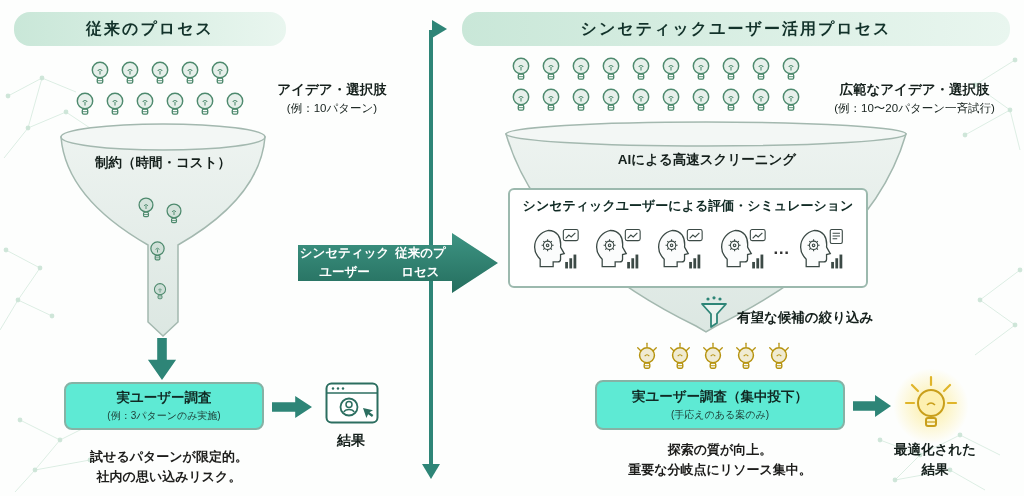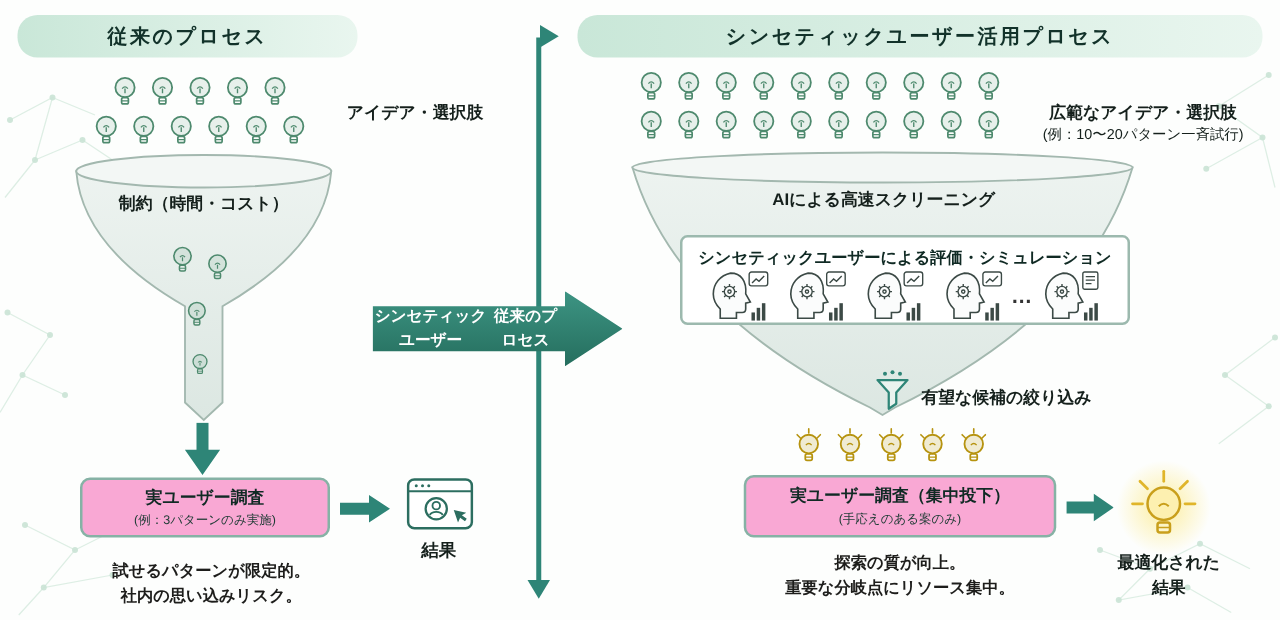--- a/index.html
+++ b/index.html
@@ -16,21 +16,21 @@
     font-weight:700;font-size:16px;color:#12322a;letter-spacing:2px;
   }
   .label{font-weight:700;font-size:13.5px;line-height:1.45;color:#15201c;text-align:center;}
   .label .sub{font-weight:400;font-size:11.5px;}
   .note{font-weight:700;font-size:13px;color:#1d1d1b;text-align:center;line-height:1.5;}
   .bulb-row{display:flex;gap:8px;justify-content:center;}
   .bulb{display:block;}
   .bulb-green{width:22px;height:29px;color:var(--bulb_green,#4e8a6e);}
   .bulb-yellow{width:26px;height:32px;color:var(--bulb_yellow,#b6930f);}
   .box{
-    background:#f9a8d4;border:2px solid var(--box_border,#86b2a5);border-radius:8px;
+    background:#5eead4;border:2px solid var(--box_border,#86b2a5);border-radius:8px;
     display:flex;flex-direction:column;align-items:center;justify-content:center;text-align:center;
     box-sizing:border-box;
   }
   .box .l1{font-weight:700;font-size:13.5px;color:#102a24;}
   .box .l2{font-size:10px;color:#1c3a33;margin-top:2px;}
   .arrow-right{background:var(--teal,#2e8577);clip-path:polygon(0 30%,58% 30%,58% 4%,100% 50%,58% 96%,58% 70%,0 70%);}
   .arrow-down{background:var(--teal,#2e8577);clip-path:polygon(34% 0,66% 0,66% 52%,97% 52%,50% 100%,3% 52%,34% 52%);}
   .big-arrow{
     background:linear-gradient(180deg,var(--teal_light,#3d9483),var(--teal_dark,#256e5e));
     clip-path:polygon(0 20%,77% 20%,77% 0,100% 50%,77% 100%,77% 80%,0 80%);
@@ -198,20 +198,21 @@
           <use href="#bulb"></use>
         </svg>
         <svg class="bulb bulb-green" viewBox="0 0 24 32">
           <use href="#bulb"></use>
         </svg>
       </div>
   </div>
 
   <div class="abs label" style="left:252px;top:80px;width:160px">
     <div>アイデア・選択肢</div>
+    <div class="sub">(例：10パターン)</div>
   </div>
 
   <svg class="abs" style="left:58px;top:122px" width="210" height="218" viewBox="0 0 210 218">
     <path d="M3,15 Q8,76 90,123 L90,200 L105,214 L120,200 L120,123 Q202,76 207,15 Z" fill="url(#fg)" stroke="#a3b8af" stroke-width="1.5"></path>
     <ellipse cx="105" cy="15" rx="102" ry="13" fill="#f3f7f5" stroke="#a3b8af" stroke-width="1.5"></ellipse>
   </svg>
   <div class="abs label" style="left:83px;top:153px;width:160px">
     <span>制約（時間・コスト）</span>
   </div>
 
@@ -335,21 +336,21 @@
   </div>
 
   <svg class="abs" style="left:500px;top:120px" width="412" height="218" viewBox="0 0 412 218">
     <path d="M6,14 Q40,130 196,206 L206,212 L216,206 Q372,130 406,14 Z" fill="url(#fg)" stroke="#a3b8af" stroke-width="1.5"></path>
     <ellipse cx="206" cy="14" rx="200" ry="12" fill="#f3f7f5" stroke="#a3b8af" stroke-width="1.5"></ellipse>
   </svg>
   <div class="abs label" style="left:557px;top:150px;width:300px">
     <span>AIによる高速スクリーニング</span>
   </div>
 
-  <div class="abs eval-box" style="left:544px;top:188px;width:360px;height:72px">
+  <div class="abs eval-box" style="left:508px;top:188px;width:360px;height:100px">
     <div class="eval-title">シンセティックユーザーによる評価・シミュレーション</div>
     <div class="heads">
       <svg class="head-svg" viewBox="0 0 54 46">
           <use href="#head-unit"></use>
         </svg>
       <svg class="head-svg" viewBox="0 0 54 46">
           <use href="#head-unit"></use>
         </svg>
       <svg class="head-svg" viewBox="0 0 54 46">
           <use href="#head-unit"></use>

